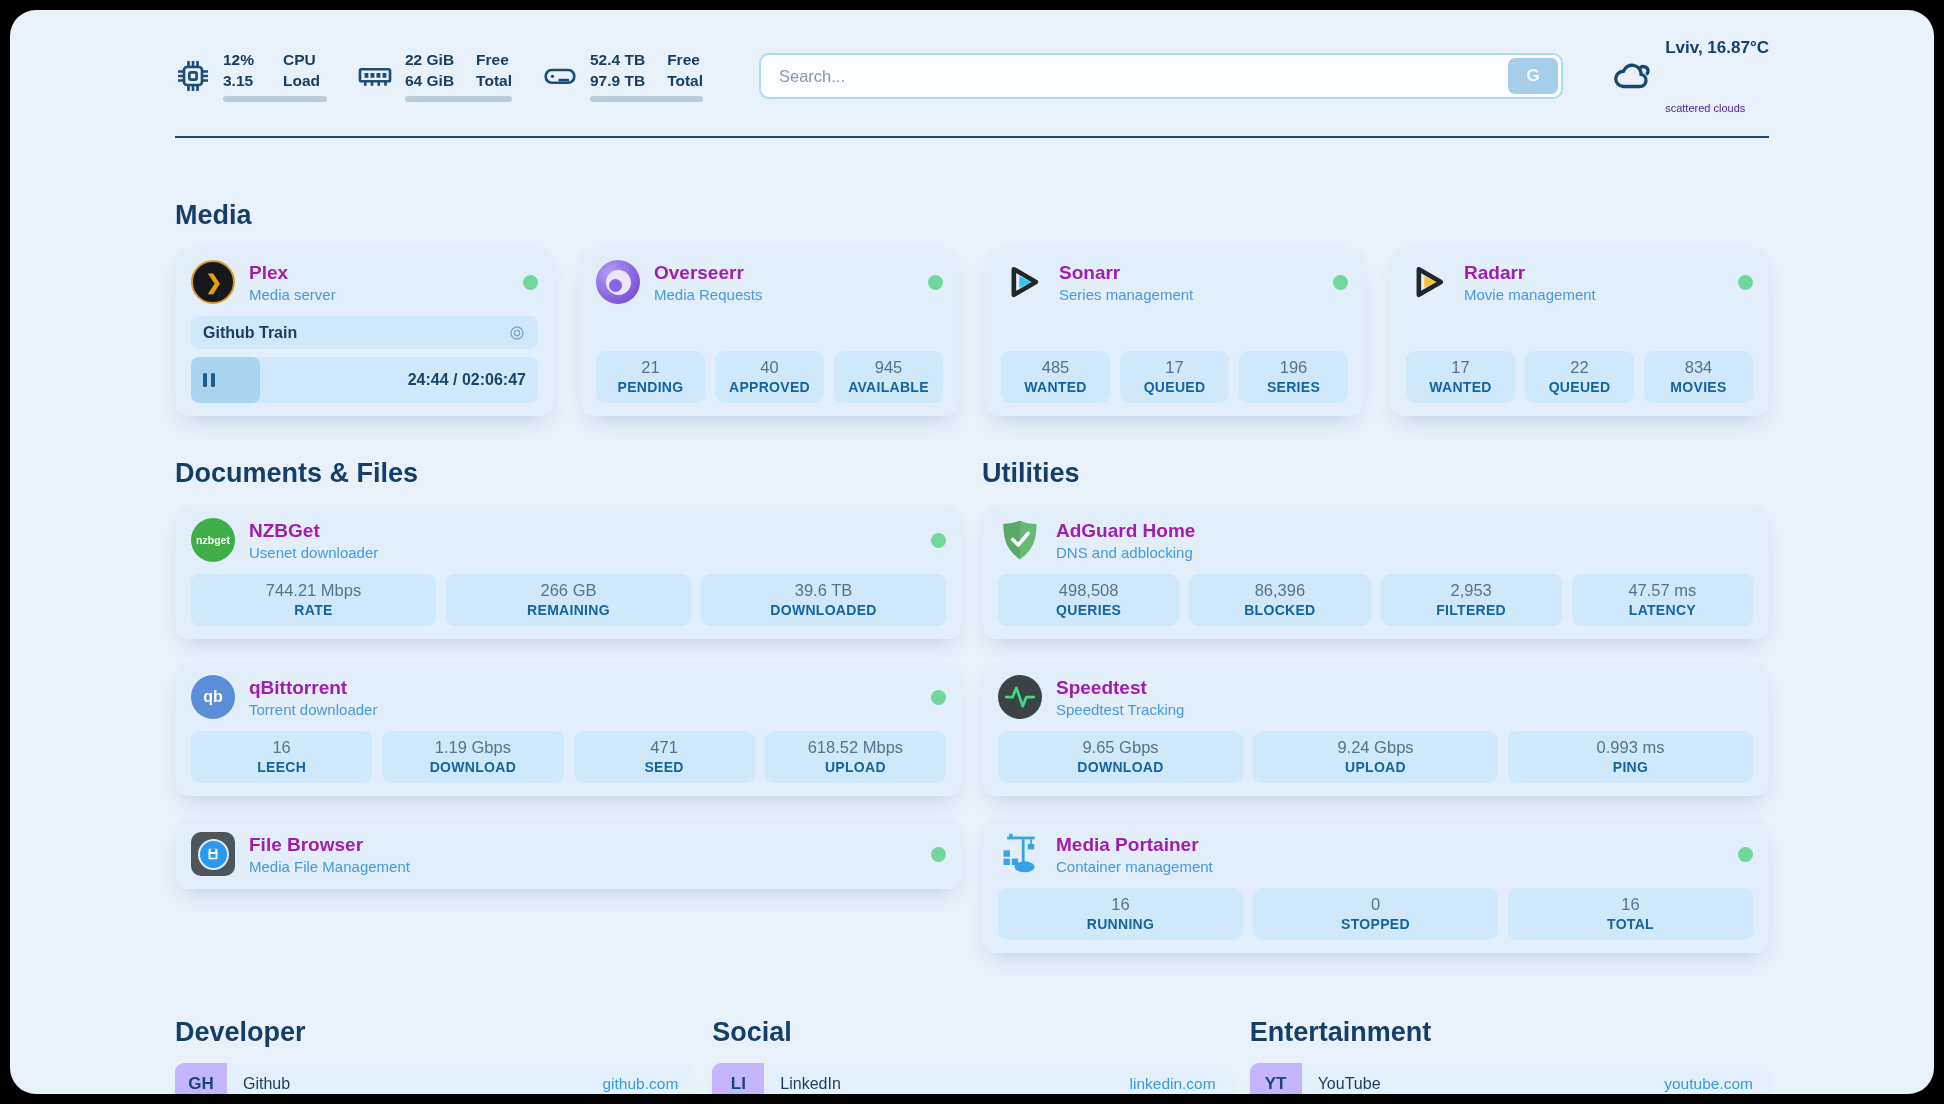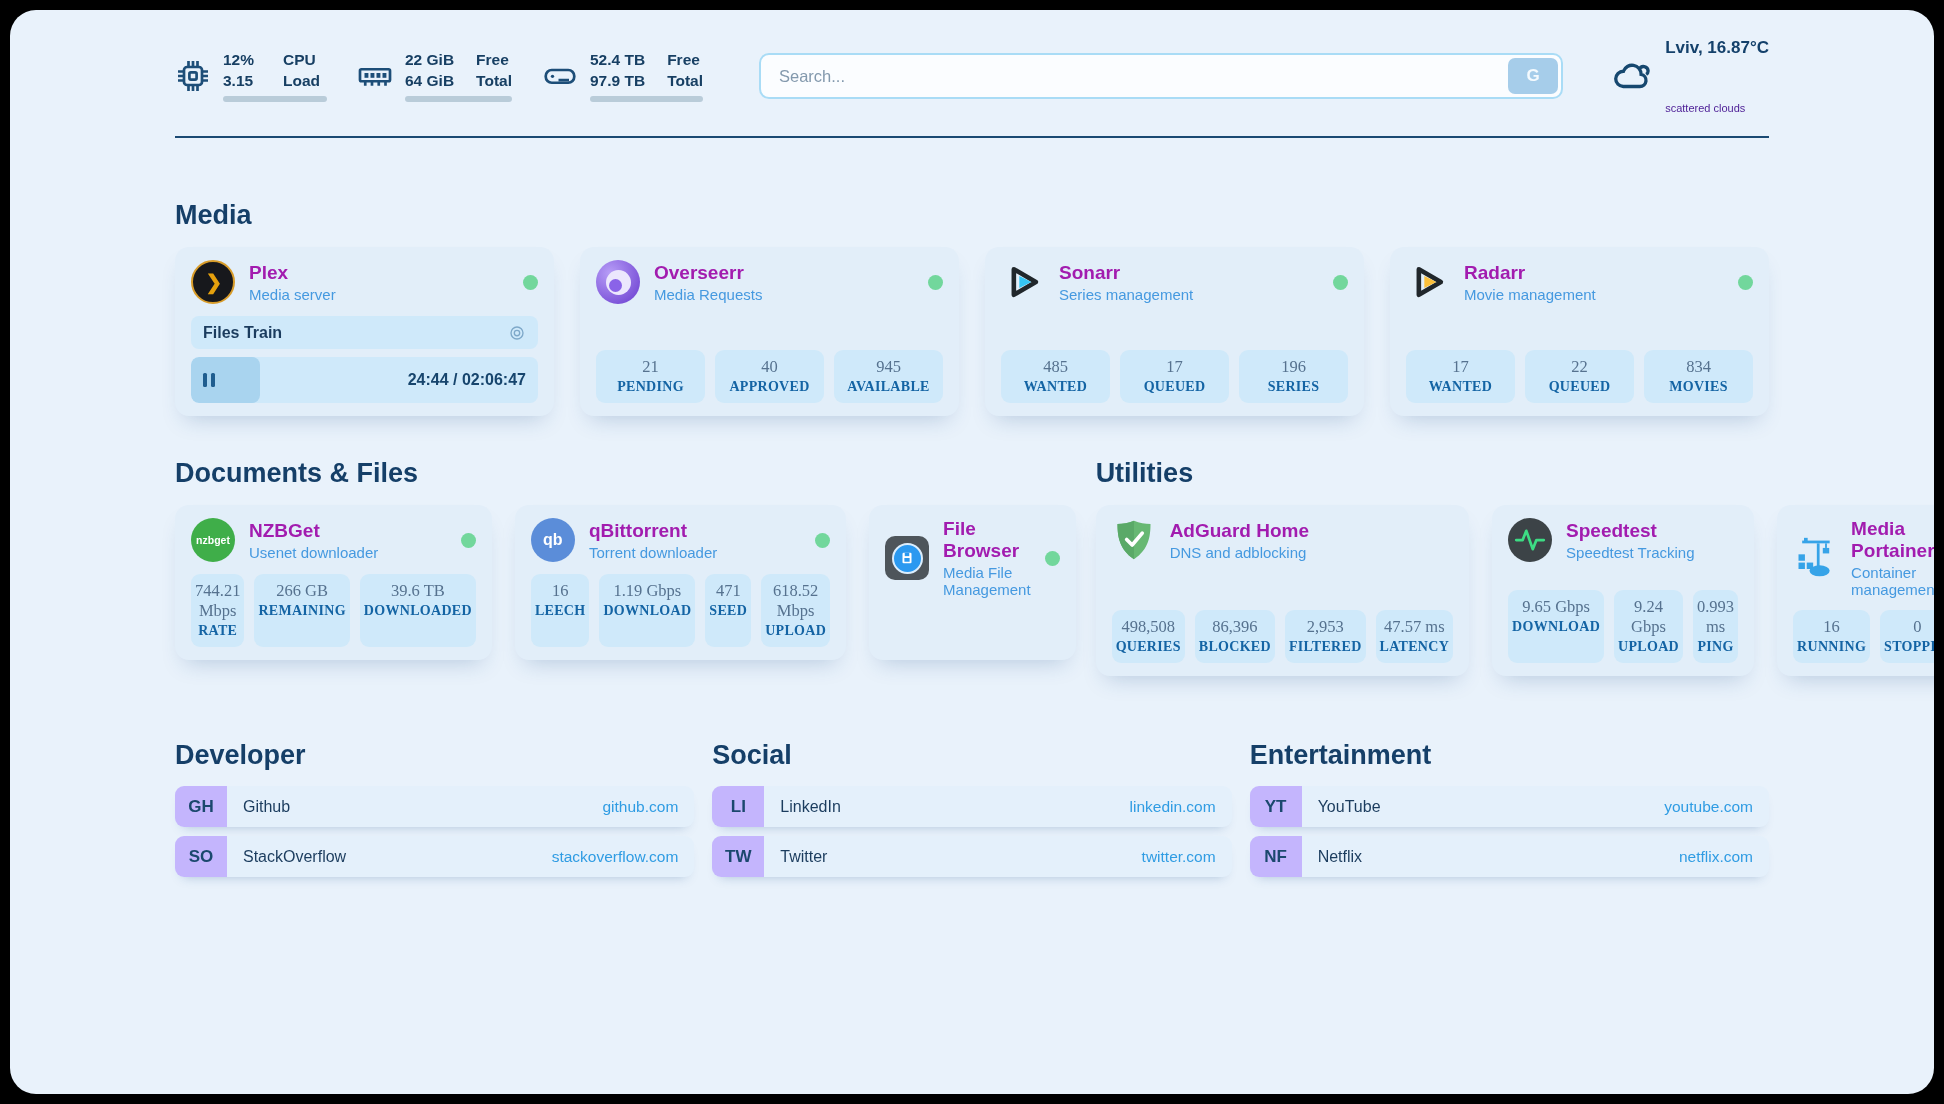--- a/index.html
+++ b/index.html
@@ -39,21 +39,21 @@
 
   .card { background:#e2eef9; border-radius:14px; padding:13px 16px; box-shadow:0 12px 22px -10px rgba(30,80,140,.25);
       display:flex; flex-direction:column; cursor:pointer; }
   .card-head { display:flex; align-items:center; gap:14px; }
   .tt { display:flex; flex-direction:column; gap:2px; }
   .t { font-size:19px; font-weight:600; color:#a21caf; }
   .s { font-size:15px; color:#4599e0; }
   .dot { width:15px; height:15px; border-radius:50%; background:#72d79c; margin-left:auto; flex:none; }
 
   .stats { display:flex; gap:10px; margin-top:auto; padding-top:12px; }
-  .stat { flex:1; background:#cfe9fa; border-radius:9px; padding:7px 4px 8px; text-align:center;font-family:Liberation Serif, serif; }
+  .stat { flex:1; background:#cfe9fa; border-radius:9px; padding:7px 4px 8px; text-align:center; }
   .stat-v { font-size:16.5px; color:#56728f; }
   .stat-l { font-size:14px; font-weight:700; color:#1464a4; letter-spacing:.3px; margin-top:2px; }
 
   
   .icon44 { width:44px; height:44px; flex:none; display:flex; align-items:center; justify-content:center; }
   .circ { border-radius:50%; }
   .plex { background:#17181c; border:2px solid #d89c2a; }
   .plex-g { color:#e5a00d; font-size:20px; font-weight:800; transform:translateX(1px); }
   .ov { background:radial-gradient(circle at 32% 30%, #b79df7, #7b52d8 75%); position:relative; }
   .ov-eye { width:25px; height:25px; border-radius:50%; background:#ece7fd; position:relative; }
@@ -72,21 +72,21 @@
   .sess svg { margin-left:auto; width:18px; height:18px; stroke:#7ea8c9; fill:none; stroke-width:1.8; }
   .prog { margin-top:8px; height:46px; background:#cfe9fa; border-radius:8px; position:relative; overflow:hidden; }
   .prog-fill { position:absolute; left:0; top:0; height:100%; background:#a9d4ef; border-radius:8px;
       display:flex; align-items:center; padding-left:12px; }
   .pause { display:flex; gap:4px; }
   .pause i { display:block; width:4px; height:14px; background:#1f5d8f; border-radius:1.5px; }
   .ptime { position:absolute; right:12px; top:0; height:100%; display:flex; align-items:center;
       font-size:16px; font-weight:700; color:#17456d; }
 
   .cols2 { display:grid; grid-template-columns:1fr 1fr; gap:20px; margin-top:42px; }
-  .stack { display:flex; flex-direction:row; gap:23px; margin-top:16px; }
+  .stack { display:flex; flex-direction:column; gap:23px; margin-top:16px; }
 
   
   .bms { display:grid; grid-template-columns:1fr 1fr 1fr; gap:18px; margin-top:64px; }
   .bm-list { display:flex; flex-direction:column; gap:9px; margin-top:15px; }
   .bm { display:flex; align-items:center; height:41px; background:#e4f0fb; border-radius:9px; overflow:hidden;
       box-shadow:0 7px 12px -8px rgba(30,80,140,.35); text-decoration:none; cursor:pointer; }
   .abbr { width:52px; height:100%; background:#c4b5fd; display:flex; align-items:center; justify-content:center;
       font-size:17px; font-weight:600; color:#1b486e; flex:none; }
   .bm-name { font-size:16px; color:#1b3c5e; margin-left:16px; }
   .bm-url { font-size:15.5px; color:#2f9ce3; margin-left:auto; margin-right:16px; }
@@ -177,21 +177,21 @@
             <span class="icon44 circ plex">
                 <span class="plex-g">❯</span>
               </span>
             <div class="tt">
               <div class="t">Plex</div>
               <div class="s">Media server</div>
             </div>
             <span class="dot"></span>
           </div>
           <div class="sess">
-            <span>Files Train</span>
+            <span>Github Train</span>
             <svg viewBox="0 0 24 24">
                 <circle cx="12" cy="12" r="8"></circle>
                 <circle cx="12" cy="12" r="3.6"></circle>
               </svg>
           </div>
           <div class="prog">
             <div class="prog-fill" style="width: 20%;">
               <span class="pause">
                   <i></i>
                   <i></i>

